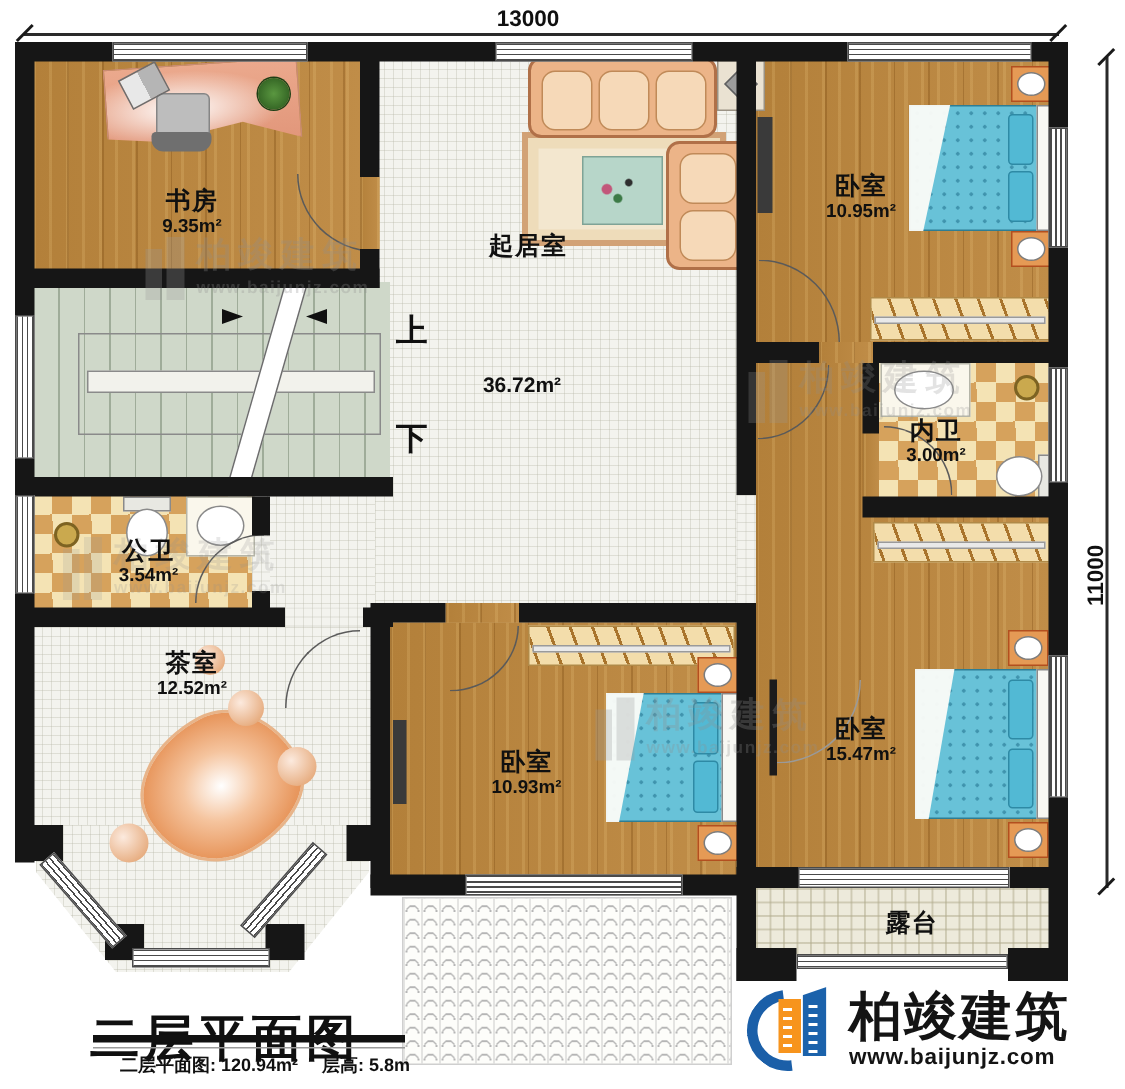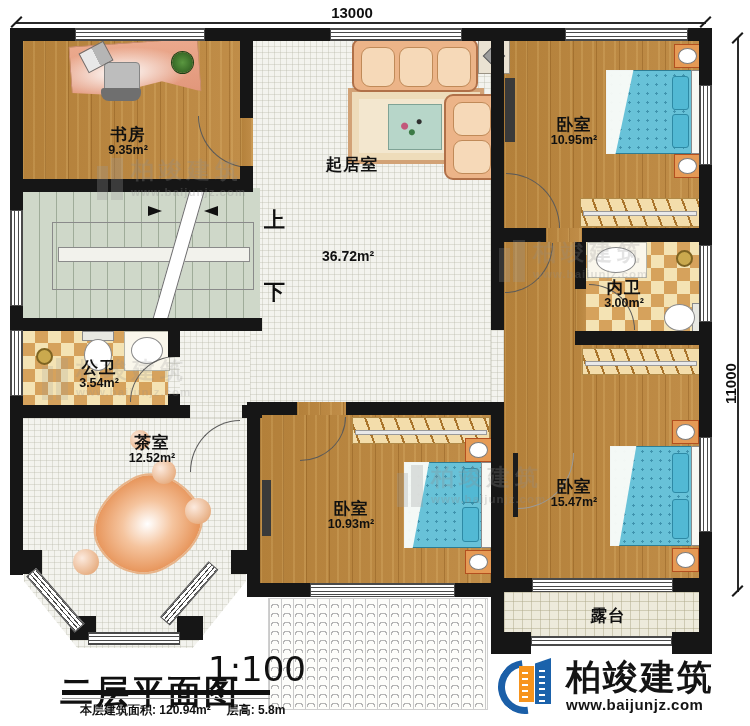--- a/index.html
+++ b/index.html
@@ -259,21 +259,21 @@
       <div class="ar">10.95m²</div>
   </div>
   <div class="rlabel" style="left:624px;top:295px;">
     <div class="nm">内卫</div>
       <div class="ar">3.00m²</div>
   </div>
   <div class="rlabel" style="left:99px;top:375px;">
     <div class="nm">公卫</div>
       <div class="ar">3.54m²</div>
   </div>
-  <div class="rlabel" style="left:152px;top:450px;">
+  <div class="rlabel" style="left:128px;top:450px;">
     <div class="nm">茶室</div>
       <div class="ar">12.52m²</div>
   </div>
   <div class="rlabel" style="left:351px;top:516px;">
     <div class="nm">卧室</div>
       <div class="ar">10.93m²</div>
   </div>
   <div class="rlabel" style="left:574px;top:494px;">
     <div class="nm">卧室</div>
       <div class="ar">15.47m²</div>
@@ -326,25 +326,24 @@
   <div class="wm" style="left:395px;top:465px;">
     <span class="bld">
       <i style="left:2px;top:8px;width:11px;height:34px;"></i>
         <i style="left:16px;top:0;width:12px;height:42px;"></i>
       </span>
     <span><span class="wn">柏竣建筑</span><br>
       <span class="wu">www.baijunjz.com</span></span>
   </div>
 
   <div class="title-cn" style="left:60px;top:650px;margin-top:20px;">二层平面图</div>
-  <div class="title-scale" style="left:208px;top:649px;">1:100</div>
   <div class="abs" style="left:62px;top:690px;width:208px;height:5px;background:#111;z-index:70;"></div>
   <div class="abs" style="left:62px;top:698px;width:208px;height:1px;background:#9a9a9a;z-index:70;"></div>
   <div class="stats" style="left:80px;top:702px;">
-    <span>本层建筑面积: 120.94m²</span>
+    <span>二层平面图: 120.94m²</span>
     <span>层高: 5.8m</span>
   </div>
 
   <div class="abs" style="left:498px;top:652px;width:64px;height:70px;z-index:70;">
     <div class="abs" style="left:0;top:8px;width:54px;height:54px;border:7px solid rgba(0,0,0,0);border-left-color:#1b5fa8;border-bottom-color:#1b5fa8;border-radius:50%;transform:rotate(38deg);box-sizing:border-box;"></div>
     <div class="abs" style="left:21px;top:14px;width:15px;height:36px;background:#f7941d;
          background-image:repeating-linear-gradient(180deg,rgba(0,0,0,0) 0 4px,#fff 4px 6px);background-size:6px 100%;background-repeat:no-repeat;background-position:3px 2px;"></div>
     <div class="abs" style="left:37px;top:6px;width:16px;height:46px;background:#1b62ab;clip-path:polygon(0 12%,100% 0,100% 100%,0 100%);
          background-image:repeating-linear-gradient(180deg,rgba(0,0,0,0) 0 4px,#fff 4px 6px);background-size:6px 100%;background-repeat:no-repeat;background-position:4px 8px;"></div>
   </div>

